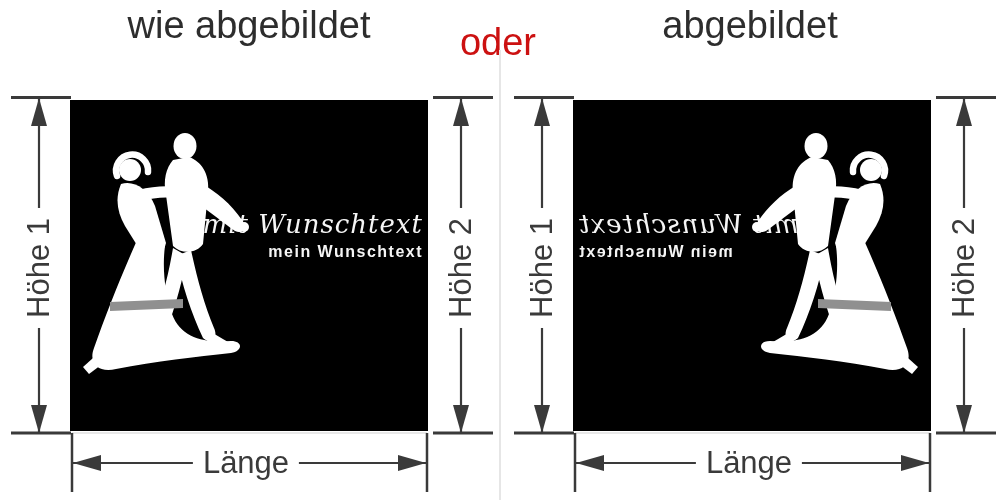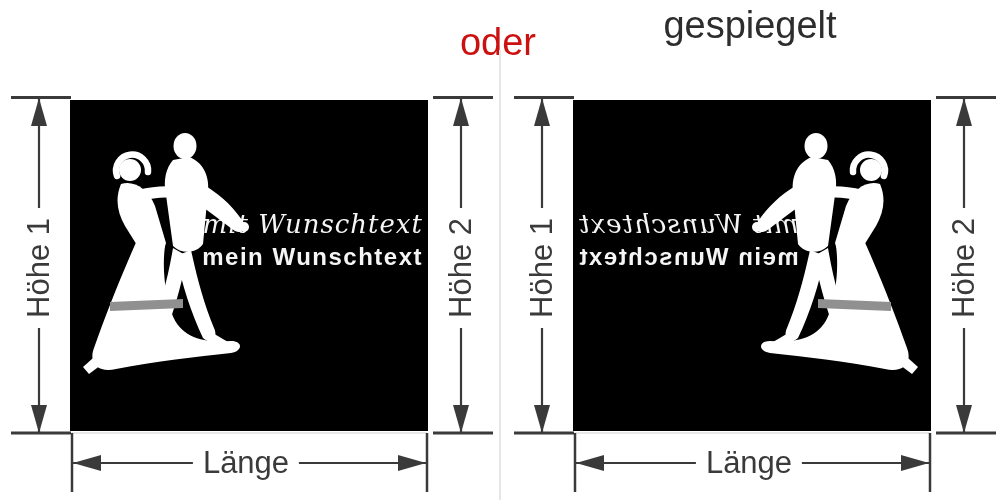--- a/index.html
+++ b/index.html
@@ -35,21 +35,21 @@
 
   .decal-text{
     position:absolute;right:5px;top:108px;text-align:right;color:#ffffff;
   }
   .decal-line1{
     font-family:"DejaVu Serif",serif;font-style:italic;
     font-size:26px;line-height:1.25;letter-spacing:1px;opacity:.96;
   }
   .decal-line2{
     font-family:"Liberation Sans",sans-serif;font-weight:bold;
-    font-size:24px;line-height:1.35;letter-spacing:1.5px;opacity:.96;
+    font-size:16px;line-height:1.35;letter-spacing:1.5px;opacity:.96;
   }
 
   
   .dim{position:absolute;overflow:visible;}
   .dim-v{top:95px;width:64px;height:341px;}
   .dim-v.h1{left:9px;}
   .dim-v.h2{left:431px;}
   .dim-h{left:58px;top:431px;width:384px;height:64px;}
 
   .dim-label{
@@ -57,22 +57,23 @@
     font-size:31px;white-space:nowrap;padding:0 10px;line-height:1.05;
     transform:translate(-50%,-50%);
   }
   .dim-label.vert{transform:translate(-50%,-50%) rotate(-90deg);}
 </style>
 </head>
 <body>
 
 <div class="stage">
 
+  <span class="hdr-label" style="left:249px">wie abgebildet</span>
   <span class="hdr-label red" style="left:498px">oder</span>
-  <span class="hdr-label" style="left:750px">gespiegelt</span>
+  <span class="hdr-label" style="left:750px">abgebildet</span>
 
   <div class="divider"></div>
 
   <section class="panel left">
 
     <svg class="dim dim-v h1" viewBox="0 0 64 341">
       <line x1="2" y1="2.5" x2="62" y2="2.5" stroke="#3a3a3a" stroke-width="3"></line>
       <line x1="2" y1="338" x2="62" y2="338" stroke="#3a3a3a" stroke-width="3"></line>
       <line x1="30" y1="4" x2="30" y2="337" stroke="#3a3a3a" stroke-width="2.2"></line>
       <polygon points="30,3 22,31 38,31" fill="#3a3a3a"></polygon>

